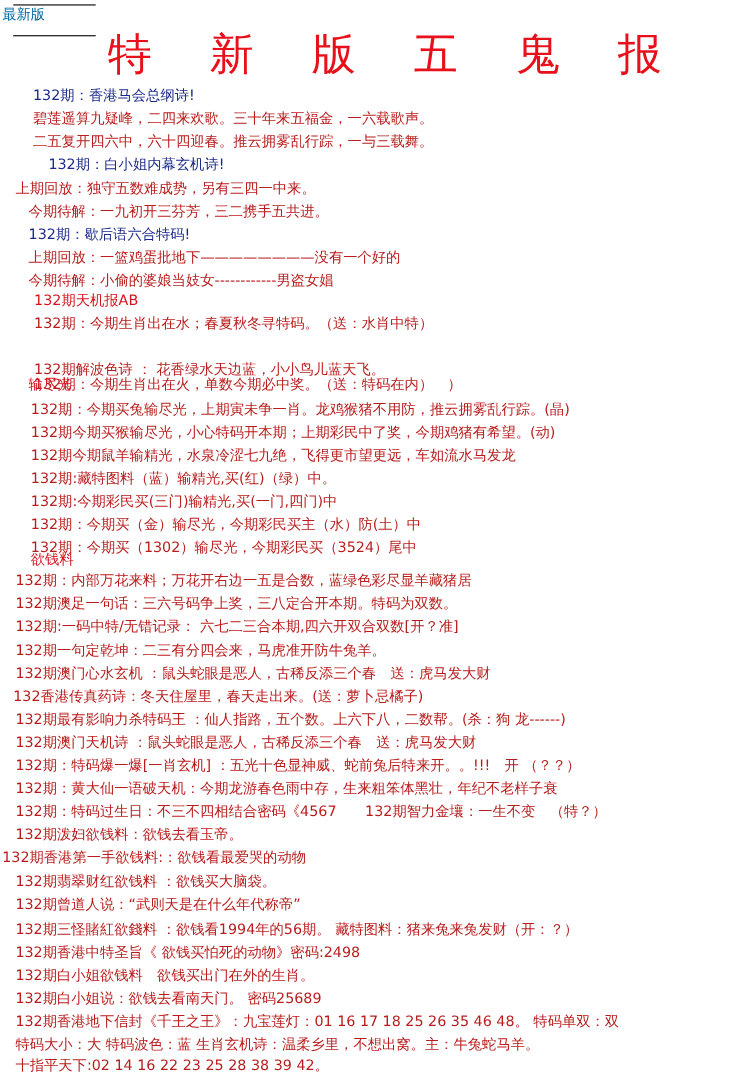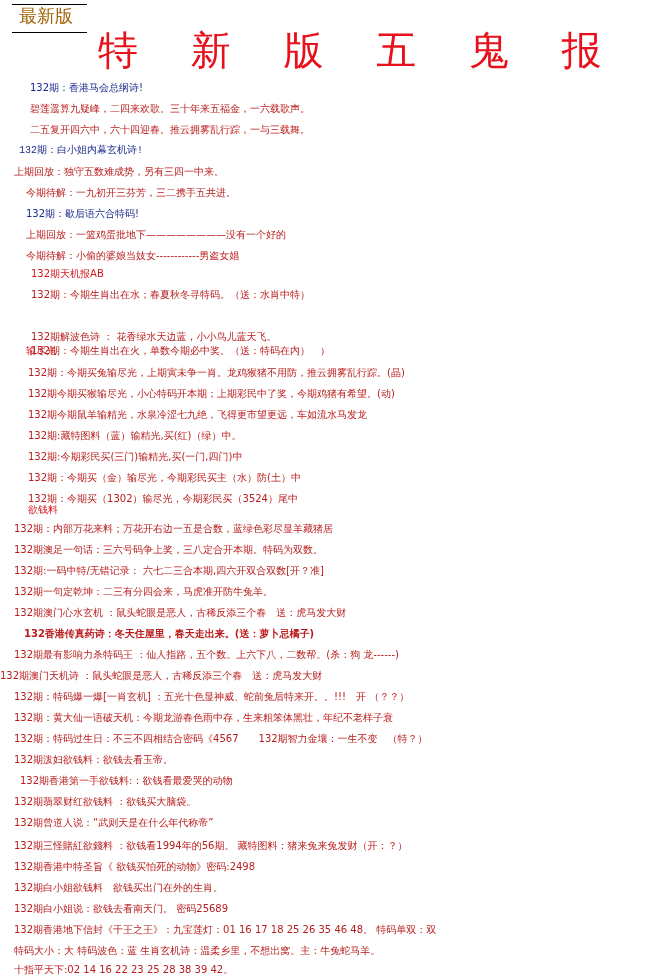--- a/index.html
+++ b/index.html
@@ -18,41 +18,41 @@
     }
     .top-rule {
       position: absolute;
       left: 12px;
       width: 75px;
       height: 0;
       border-top: 1px solid #000;
     }
     .badge {
       position: absolute;
-      left: 19px;
+      left: 2px;
       top: 4px;
-      font-size: 18px;
-      color: #a16207;
+      font-size: 13px;
+      color: #0369a1;
       letter-spacing: 0;
     }
     .title {
       position: absolute;
       left: 98px;
       top: 22px;
       font-family: "DejaVu Serif", "Liberation Serif", serif;
       font-size: 40px;
       color: #e8101a;
       letter-spacing: 20px;
       white-space: nowrap;
       line-height: 56px;
     }
     .line {
       position: absolute;
       white-space: nowrap;
-      font-size: 10px;
+      font-size: 13px;
       line-height: 19px;
       height: 19px;
     }
     .navy { color: #1b2a8a; }
     .red { color: #d4141c; }
     .black { color: #b91c1c; }
   </style>
 </head>
 <body>
 
@@ -61,21 +61,21 @@
   <div class="top-rule" style="top:4px;"></div>
   <div class="badge">最新版</div>
   <div class="top-rule" style="top:32px;"></div>
 
   <div class="title">特 新 版 五 鬼 报</div>
 
   <div class="line navy" style="left:30px; top:78px;">132期：香港马会总纲诗!</div>
   <div class="line black" style="left:30px; top:99px;">碧莲遥算九疑峰，二四来欢歌。三十年来五福金，一六载歌声。</div>
   <div class="line black" style="left:30px; top:120px;">二五复开四六中，六十四迎春。推云拥雾乱行踪，一与三载舞。</div>
 
-  <div class="line navy" style="left:19px; top:141px;font-family:Liberation Mono, monospace;">132期：白小姐内幕玄机诗!</div>
+  <div class="line navy" style="left:44px; top:141px;">132期：白小姐内幕玄机诗!</div>
   <div class="line black" style="left:14px; top:162px;">上期回放：独守五数难成势，另有三四一中来。</div>
   <div class="line black" style="left:26px; top:183px;">今期待解：一九初开三芬芳，三二携手五共进。</div>
 
   <div class="line navy" style="left:26px; top:204px;">132期：歇后语六合特码!</div>
   <div class="line black" style="left:26px; top:225px;">上期回放：一篮鸡蛋批地下————————没有一个好的</div>
   <div class="line black" style="left:26px; top:246px;">今期待解：小偷的婆娘当妓女------------男盗女娼</div>
 
   <div class="line red" style="left:31px; top:264px;">132期天机报AB</div>
   <div class="line black" style="left:31px; top:285px;">132期：今期生肖出在水；春夏秋冬寻特码。（送：水肖中特）</div>
   <div class="line black" style="left:31px; top:306px;margin-top:35px;">132期：今期生肖出在火，单数今期必中奖。（送：特码在内）　）</div>
@@ -89,28 +89,28 @@
   <div class="line black" style="left:28px; top:447px;">132期:今期彩民买(三门)输精光,买(一门,四门)中</div>
   <div class="line black" style="left:28px; top:468px;">132期：今期买（金）输尽光，今期彩民买主（水）防(土）中</div>
   <div class="line black" style="left:28px; top:489px;">132期：今期买（1302）输尽光，今期彩民买（3524）尾中</div>
 
   <div class="line red" style="left:28px; top:500px;">欲钱料</div>
   <div class="line black" style="left:14px; top:519px;">132期：内部万花来料；万花开右边一五是合数，蓝绿色彩尽显羊藏猪居</div>
   <div class="line black" style="left:14px; top:540px;">132期澳足一句话：三六号码争上奖，三八定合开本期。特码为双数。</div>
   <div class="line black" style="left:14px; top:561px;">132期:一码中特/无错记录： 六七二三合本期,四六开双合双数[开？准]</div>
   <div class="line black" style="left:14px; top:582px;">132期一句定乾坤：二三有分四会来，马虎准开防牛兔羊。</div>
   <div class="line black" style="left:14px; top:603px;">132期澳门心水玄机 ：鼠头蛇眼是恶人，古稀反添三个春　送：虎马发大财</div>
-  <div class="line black" style="left:24px; top:624px;font-weight:bold;">132香港传真药诗：冬天住屋里，春天走出来。(送：萝卜忌橘子)</div>
+  <div class="line black" style="left:12px; top:624px;">132香港传真药诗：冬天住屋里，春天走出来。(送：萝卜忌橘子)</div>
   <div class="line black" style="left:14px; top:645px;">132期最有影响力杀特码王 ：仙人指路，五个数。上六下八，二数帮。(杀：狗 龙------)</div>
-  <div class="line black" style="left:0; top:666px;">132期澳门天机诗 ：鼠头蛇眼是恶人，古稀反添三个春　送：虎马发大财</div>
+  <div class="line black" style="left:14px; top:666px;">132期澳门天机诗 ：鼠头蛇眼是恶人，古稀反添三个春　送：虎马发大财</div>
   <div class="line black" style="left:14px; top:687px;">132期：特码爆一爆[一肖玄机] ：五光十色显神威、蛇前兔后特来开。。!!!　开 （？？）</div>
   <div class="line black" style="left:14px; top:708px;">132期：黄大仙一语破天机：今期龙游春色雨中存，生来粗笨体黑壮，年纪不老样子衰</div>
   <div class="line black" style="left:14px; top:729px;">132期：特码过生日：不三不四相结合密码《4567　　132期智力金壤：一生不变　（特？）</div>
   <div class="line black" style="left:14px; top:750px;">132期泼妇欲钱料：欲钱去看玉帝。</div>
-  <div class="line black" style="left:20px; top:771px;">132期香港第一手欲钱料:：欲钱看最爱哭的动物</div>
+  <div class="line black" style="left:2px; top:771px;">132期香港第一手欲钱料:：欲钱看最爱哭的动物</div>
   <div class="line black" style="left:14px; top:792px;">132期翡翠财红欲钱料 ：欲钱买大脑袋。</div>
   <div class="line black" style="left:14px; top:813px;">132期曾道人说：“武则天是在什么年代称帝”</div>
   <div class="line black" style="left:14px; top:836px;">132期三怪賭紅欲錢料 ：欲钱看1994年的56期。 藏特图料：猪来兔来兔发财（开：？）</div>
   <div class="line black" style="left:14px; top:857px;">132期香港中特圣旨《 欲钱买怕死的动物》密码:2498</div>
   <div class="line black" style="left:14px; top:878px;">132期白小姐欲钱料　欲钱买出门在外的生肖。</div>
   <div class="line black" style="left:14px; top:899px;">132期白小姐说：欲钱去看南天门。 密码25689</div>
   <div class="line black" style="left:14px; top:920px;">132期香港地下信封《千王之王》：九宝莲灯：01 16 17 18 25 26 35 46 48。 特码单双：双</div>
   <div class="line black" style="left:14px; top:941px;">特码大小：大 特码波色：蓝 生肖玄机诗：温柔乡里，不想出窝。主：牛兔蛇马羊。</div>
   <div class="line black" style="left:14px; top:960px;">十指平天下:02 14 16 22 23 25 28 38 39 42。</div>
 

